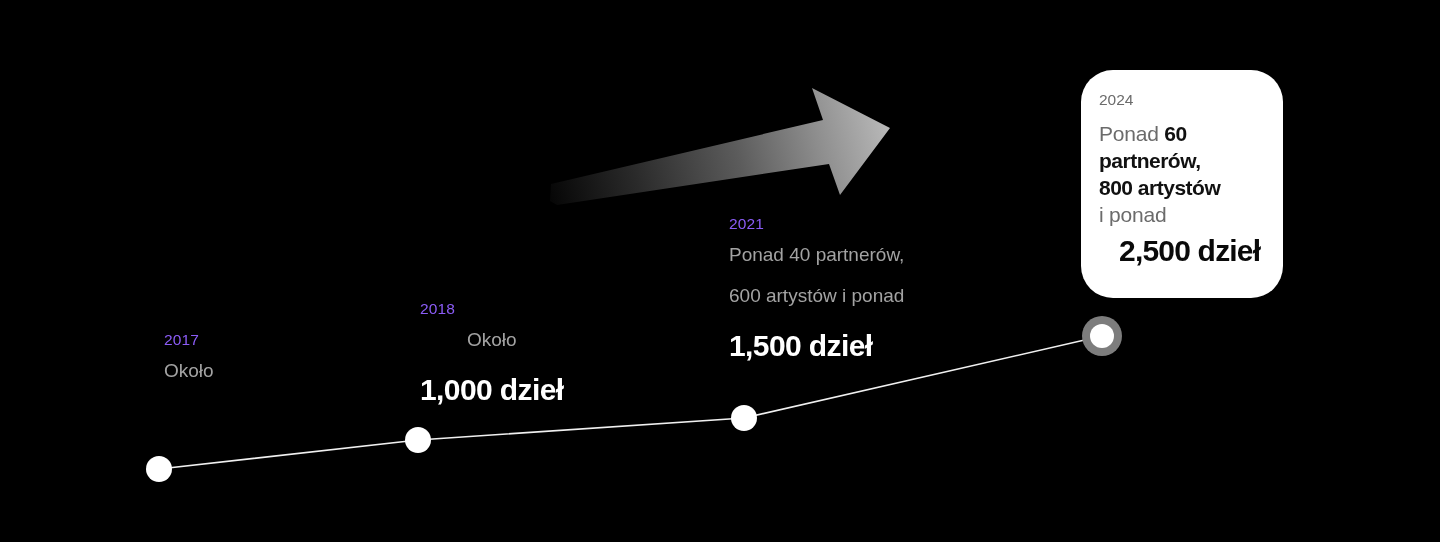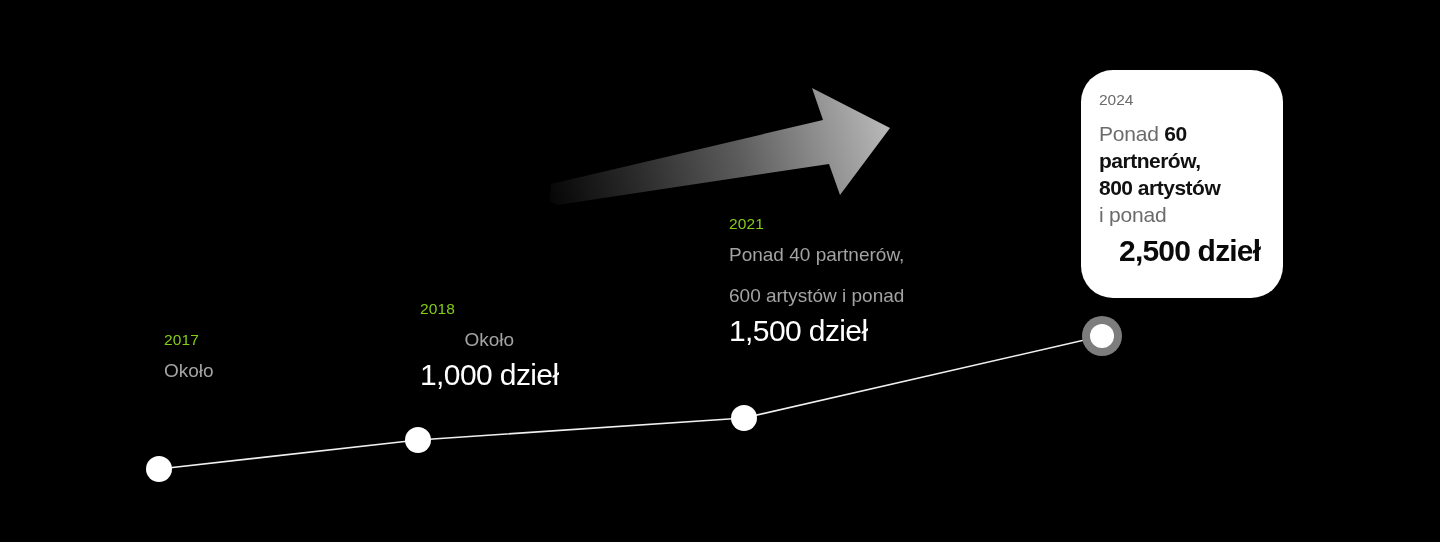--- a/index.html
+++ b/index.html
@@ -30,39 +30,39 @@
   }
 
   
   .milestone {
     position: absolute;
     white-space: nowrap;
   }
   .milestone .year {
     font-size: 15.5px;
     line-height: 20px;
-    color: #84cc16;
+    color: #8b5cf6;
     font-weight: 400;
     letter-spacing: 0.1px;
   }
   .milestone .lead {
     font-size: 19px;
     line-height: 26px;
     color: #a3a3a3;
     font-weight: 400;
     margin-top: 8px;
     text-align: center;
   }
   .milestone .value {
     font-size: 30px;
     line-height: 36px;
     color: #ffffff;
-    font-weight: 400;
+    font-weight: 700;
     letter-spacing: -0.6px;
-    margin-top: 4px;
+    margin-top: 19px;
   }
 
   #milestone-2017 { left: 164px; top: 330px; }
   #milestone-2018 { left: 420px; top: 299px; }
   #milestone-2021 { left: 729px; top: 214px; }
 
   
   #card-2024 {
     position: absolute;
     left: 1081px;

